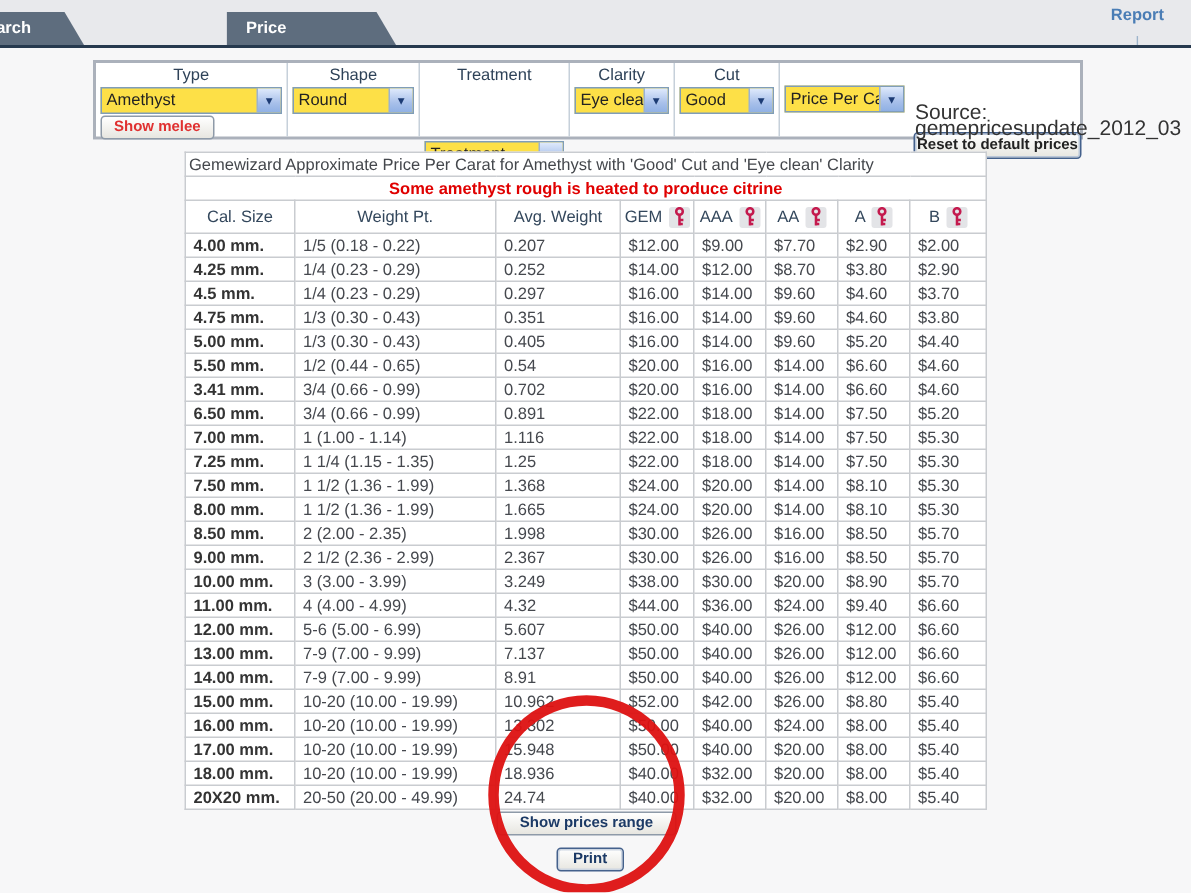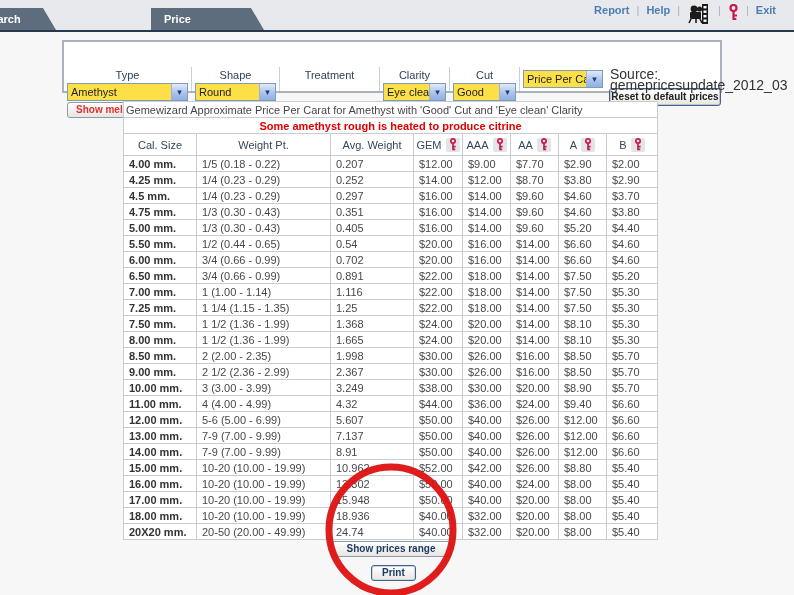--- a/index.html
+++ b/index.html
@@ -11,28 +11,28 @@
   .topbar { position:absolute; left:0; top:0; width:794px; height:30px;
             background:#e8e9ec; overflow:hidden; }
   .navline { position:absolute; left:0; top:30px; width:794px; height:2px; background:#26394e; }
   .tab { position:absolute; top:8px; height:22px; color:#fff; font-weight:bold;
          font-size:11px; line-height:22px; padding:0 22px 0 13px; cursor:pointer;
          clip-path:polygon(0 0, calc(100% - 13px) 0, 100% 100%, 0 100%); }
   .tab.inactive { background:#5e6d7e; }
   .tab.active   { background:#2e3f51; }
 
   .topnav { position:absolute; right:18px; top:4px; height:24px; display:flex;
-            gap:7px; }
+            align-items:center; gap:7px;flex-direction:column; }
   .topnav a { color:#4a7db5; font-weight:bold; text-decoration:none; font-size:11px; cursor:pointer; }
   .sep { color:#9db4cb; font-weight:normal; }
 
   
   .filters { position:absolute; left:62px; top:40px; width:660px; height:53px;
              background:#fff; border:2px solid #abb1bb; display:flex; }
-  .fcols { display:flex;margin-top:25px; }
+  .fcols { display:flex; }
   .fcol { border-right:1px solid #c6d0da; display:flex; flex-direction:column; }
   .fcol:last-child { border-right:none; }
   .flabel { height:16px; line-height:16px; text-align:center; color:#2e4258;
             font-size:11px; }
   .fddwrap { height:20px; padding:0 3px; }
   .fdd { height:18px; border:1px solid #7f9db9; background:#fde047; display:flex;
          align-items:center; cursor:pointer; }
   .fdd .fval { flex:1; padding-left:3px; font-size:11px; color:#222;
                white-space:nowrap; overflow:hidden; }
   .fdd .arrow { width:16px; height:16px; margin:0; background:linear-gradient(#dfeafc,#a8c0ea 60%,#8fb0e4);
@@ -329,21 +329,21 @@
         <td class="c0">5.50 mm.</td>
         <td class="c1">1/2 (0.44 - 0.65)</td>
         <td class="c2">0.54</td>
         <td class="c3">$20.00</td>
         <td class="c4">$16.00</td>
         <td class="c5">$14.00</td>
         <td class="c6">$6.60</td>
         <td class="c7">$4.60</td>
       </tr>
       <tr>
-        <td class="c0">6.00 mm.</td>
+        <td class="c0">3.41 mm.</td>
         <td class="c1">3/4 (0.66 - 0.99)</td>
         <td class="c2">0.702</td>
         <td class="c3">$20.00</td>
         <td class="c4">$16.00</td>
         <td class="c5">$14.00</td>
         <td class="c6">$6.60</td>
         <td class="c7">$4.60</td>
       </tr>
       <tr>
         <td class="c0">6.50 mm.</td>

